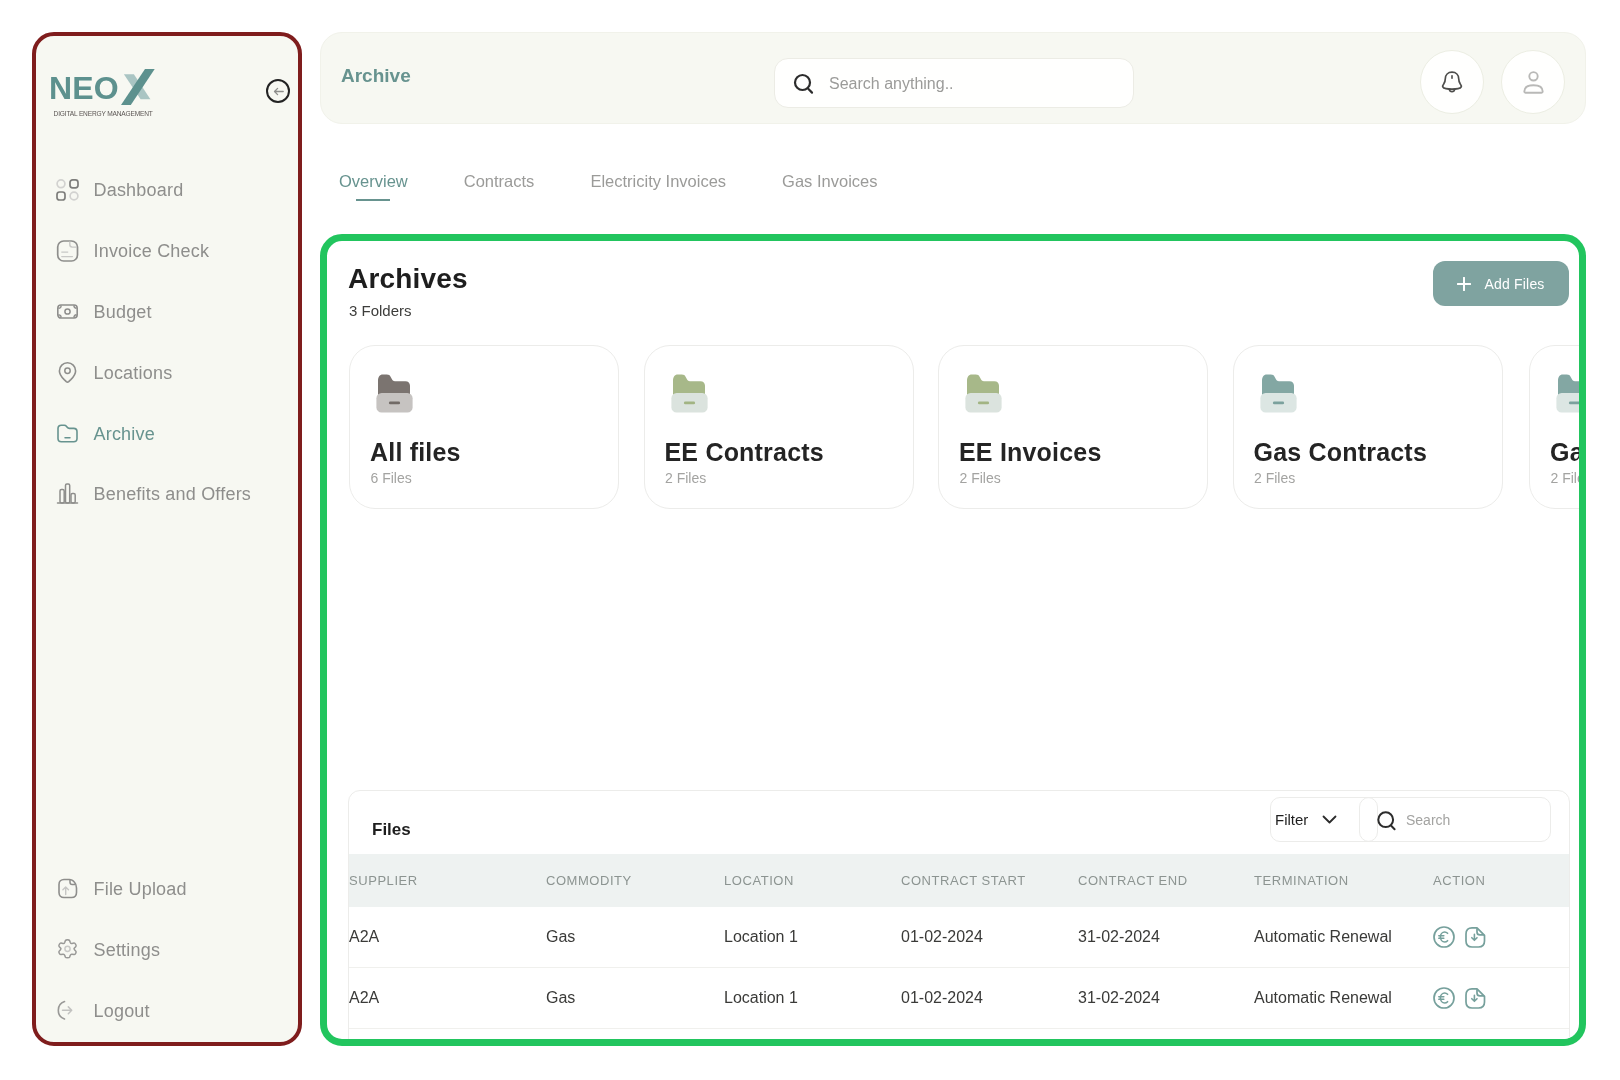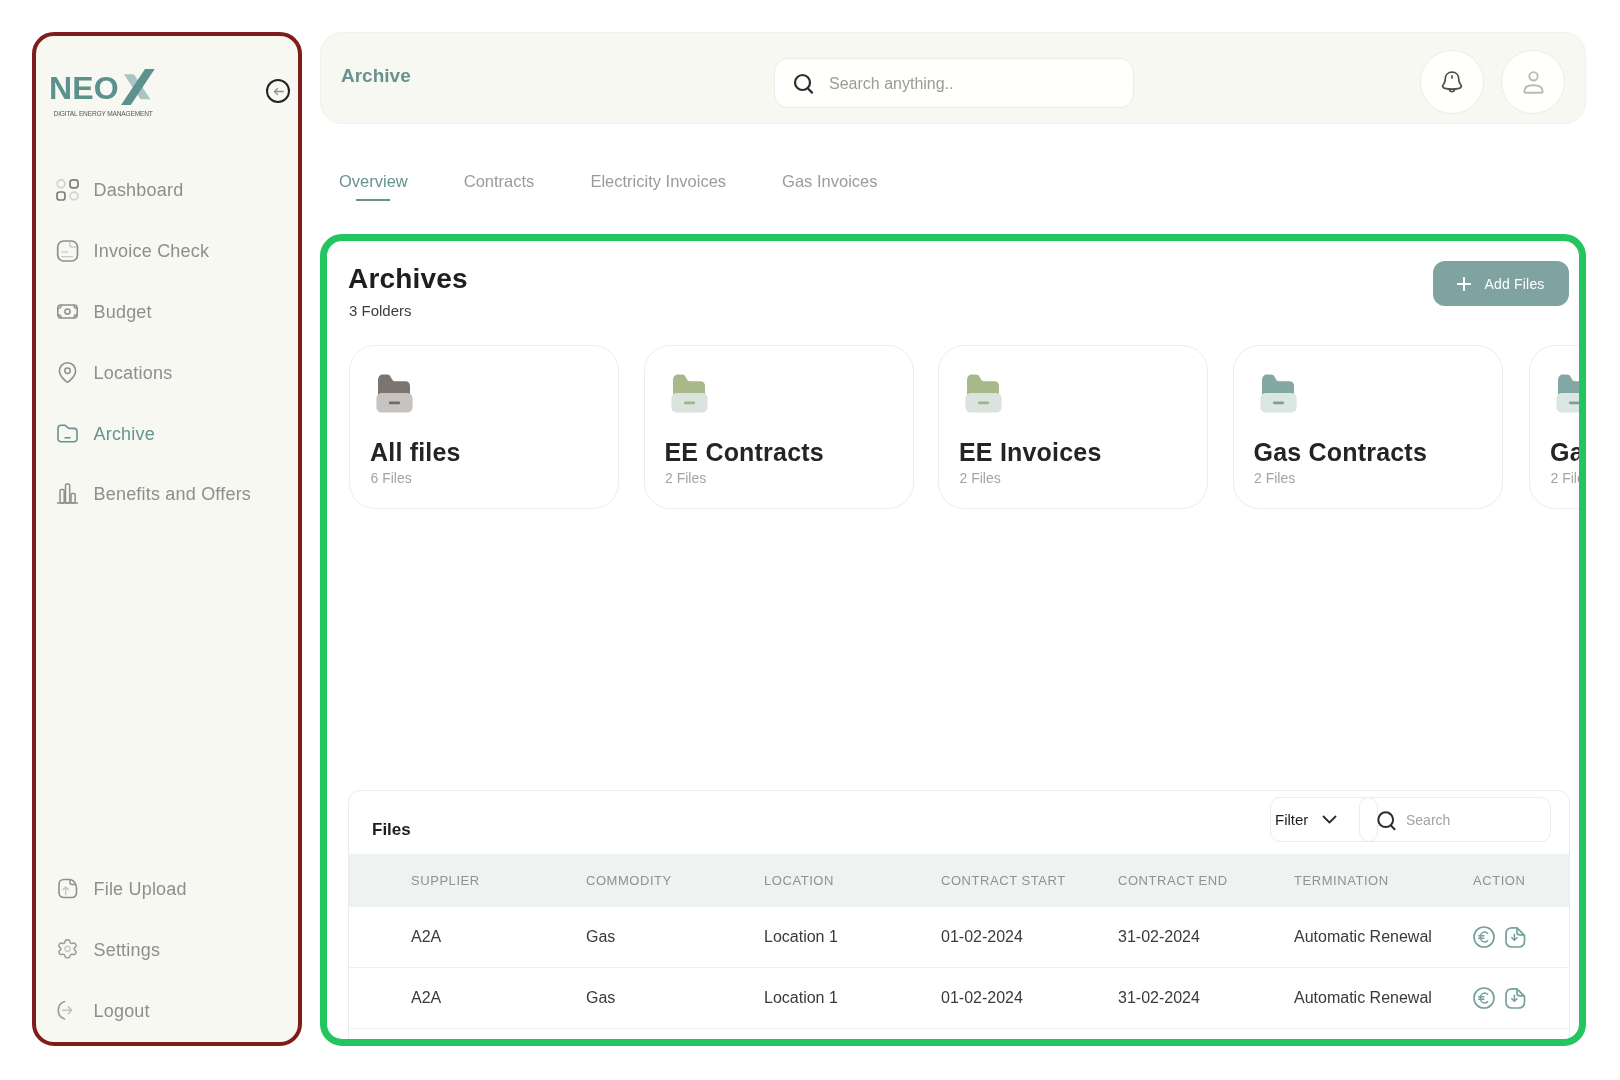--- a/index.html
+++ b/index.html
@@ -49,21 +49,21 @@
   #tablecard { position:absolute; left:21px; top:549px; width:1222px; height:400px; border:1px solid #ececea; border-radius:12px; background:#fff; }
   #tablecard .tc-title { position:absolute; left:23px; top:29px; font-size:17px; font-weight:bold; color:#1e1e1e; }
   #filterbtn { position:absolute; left:899px; top:6px; width:108px; height:45px; border:1px solid #ececea; border-radius:10px; display:flex; align-items:center; padding-left:4px; gap:14px; font-size:15px; color:#1e1e1e;margin-left:22px; }
   #tsearch { position:absolute; left:1010px; top:6px; width:192px; height:45px; border:1px solid #ececea; border-radius:10px; }
   #tsearch .ph { position:absolute; left:46px; top:14px; font-size:14px; color:#a3a3a1; }
   .thead { position:absolute; left:0; top:63px; width:100%; height:53px; background:#eef2f1; display:flex; align-items:center; }
   .thead > div, .trow > div { flex:0 0 auto; }
   .thead div { font-size:13px; color:#8c9491; letter-spacing:.55px; }
   .trow { position:absolute; left:0; width:100%; height:61px; display:flex; align-items:center; border-bottom:1px solid #f0f0ed; }
   .trow div { font-size:16px; color:#3a3a38; }
-  .c1 { padding-left:22px; width:197px;margin-left:40px; }
+  .c1 { width:197px; }
   .c2 { width:178px; }
   .c3 { width:177px; }
   .c4 { width:177px; }
   .c5 { width:176px; }
   .c6 { width:177px; }
   .c7 { width:137px; padding-left:2px; display:flex; gap:9px; align-items:center; }
 </style>
 </head>
 <body>
 

